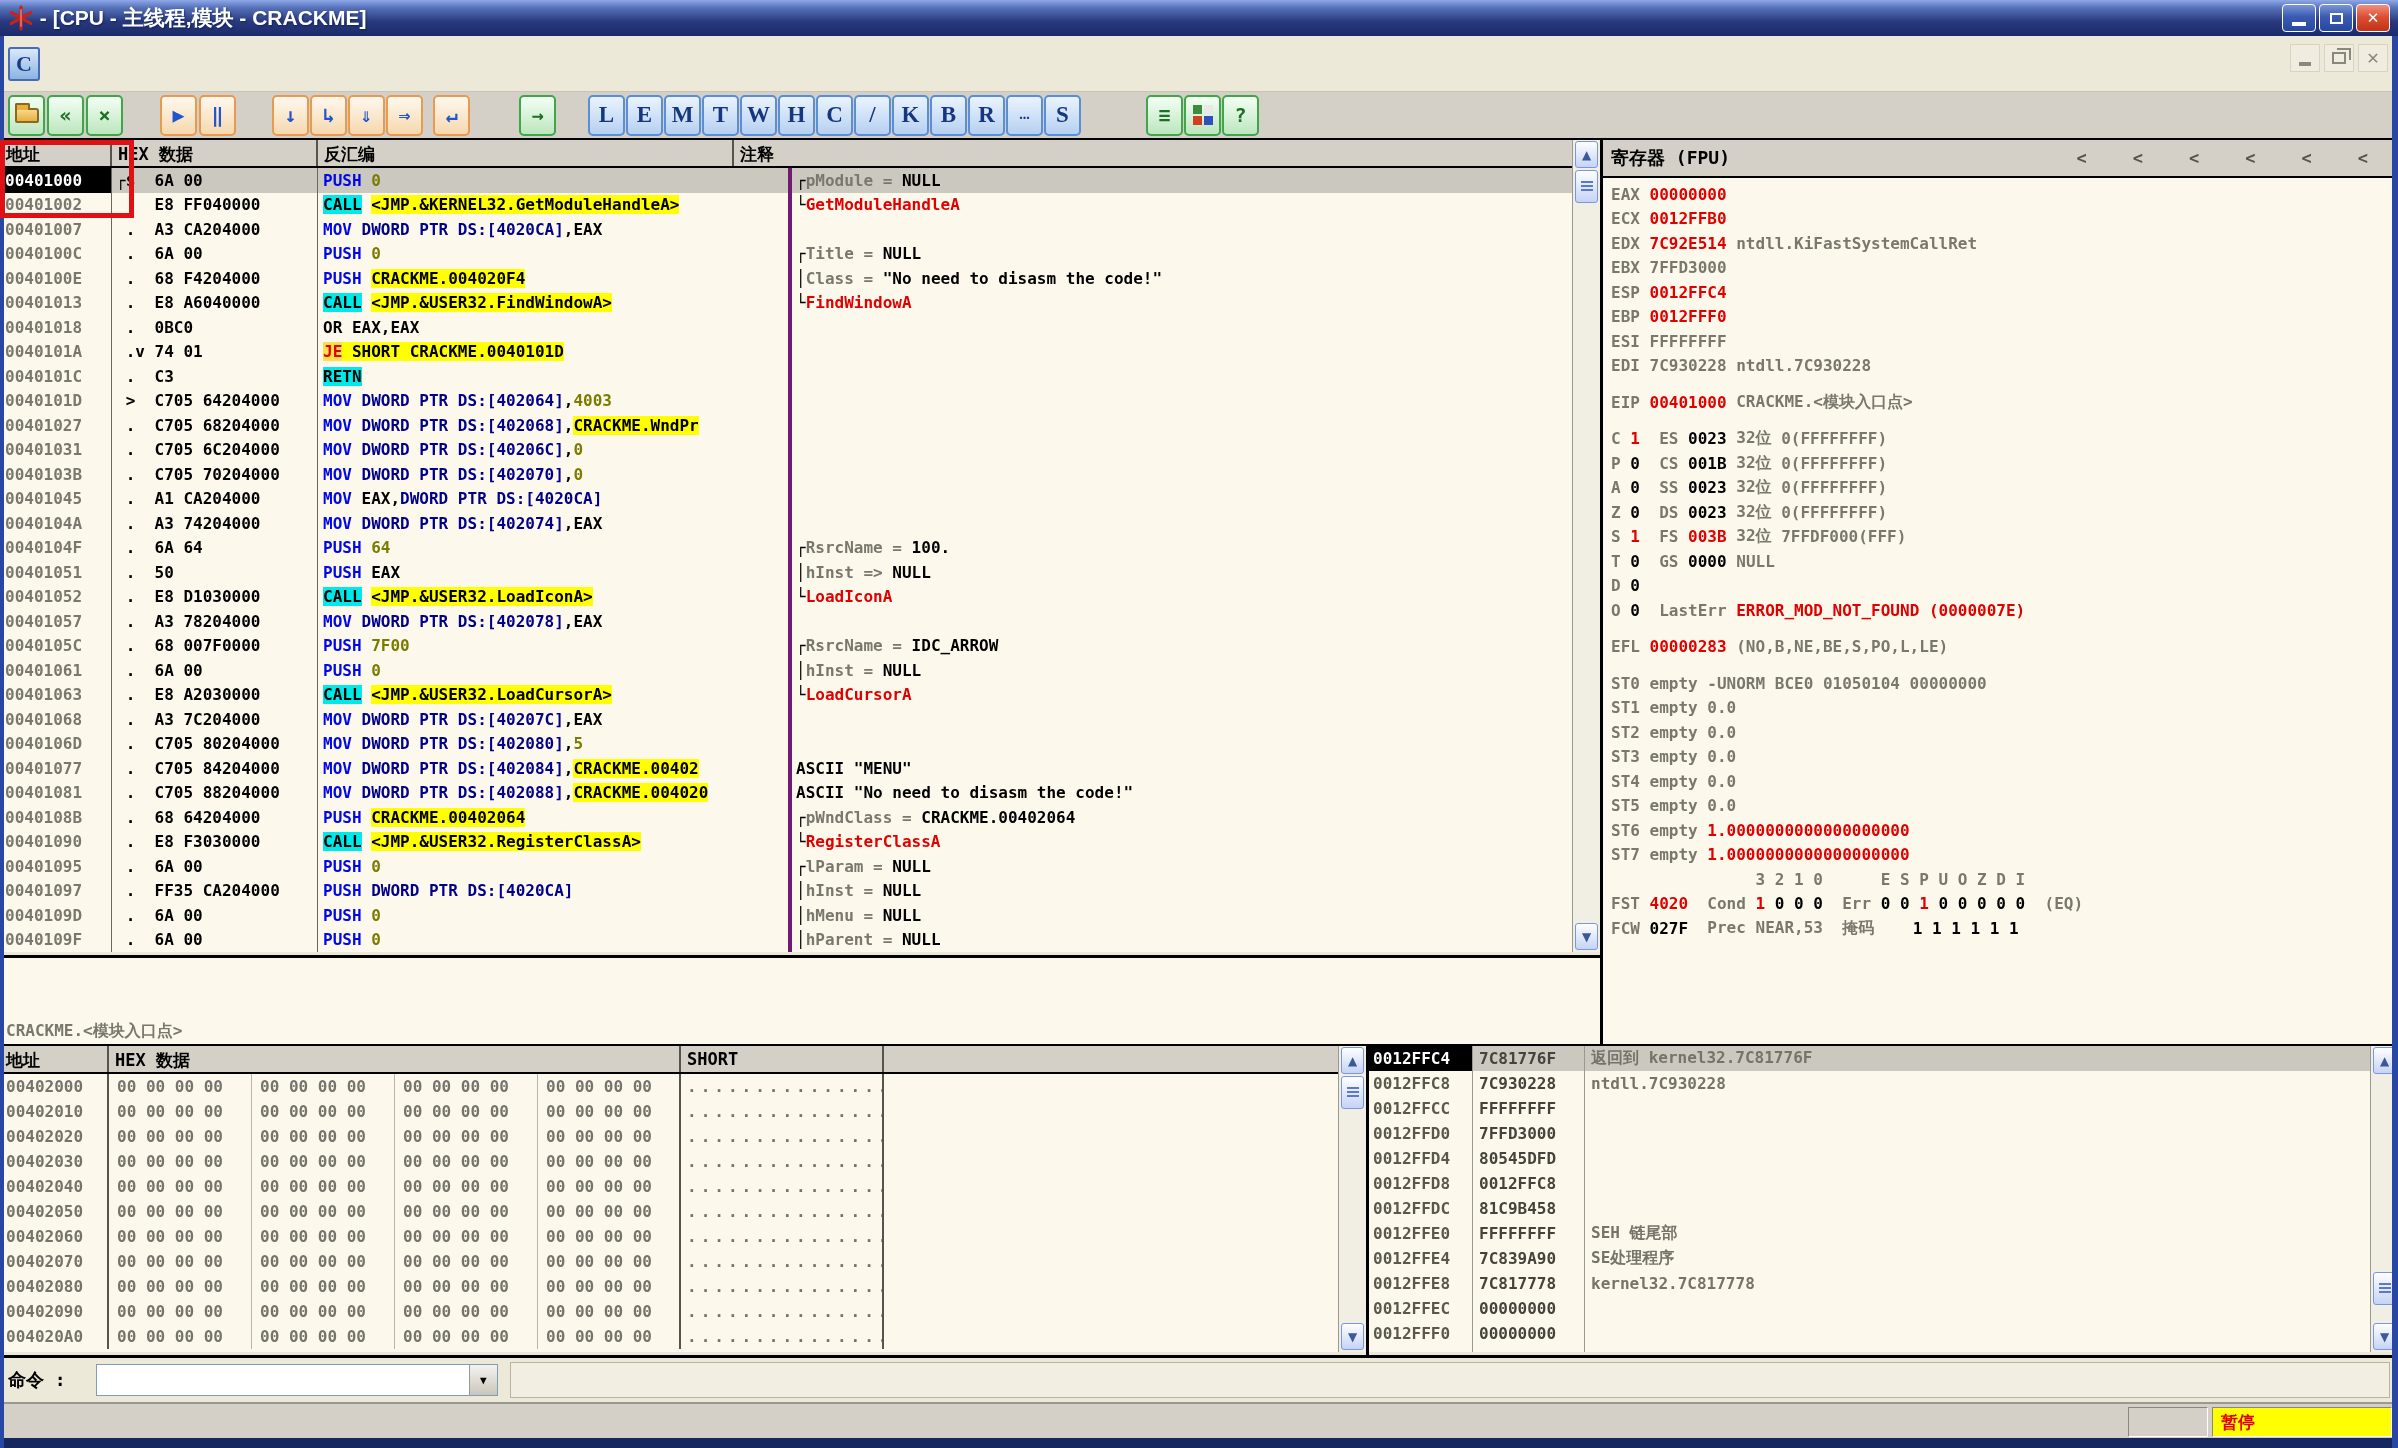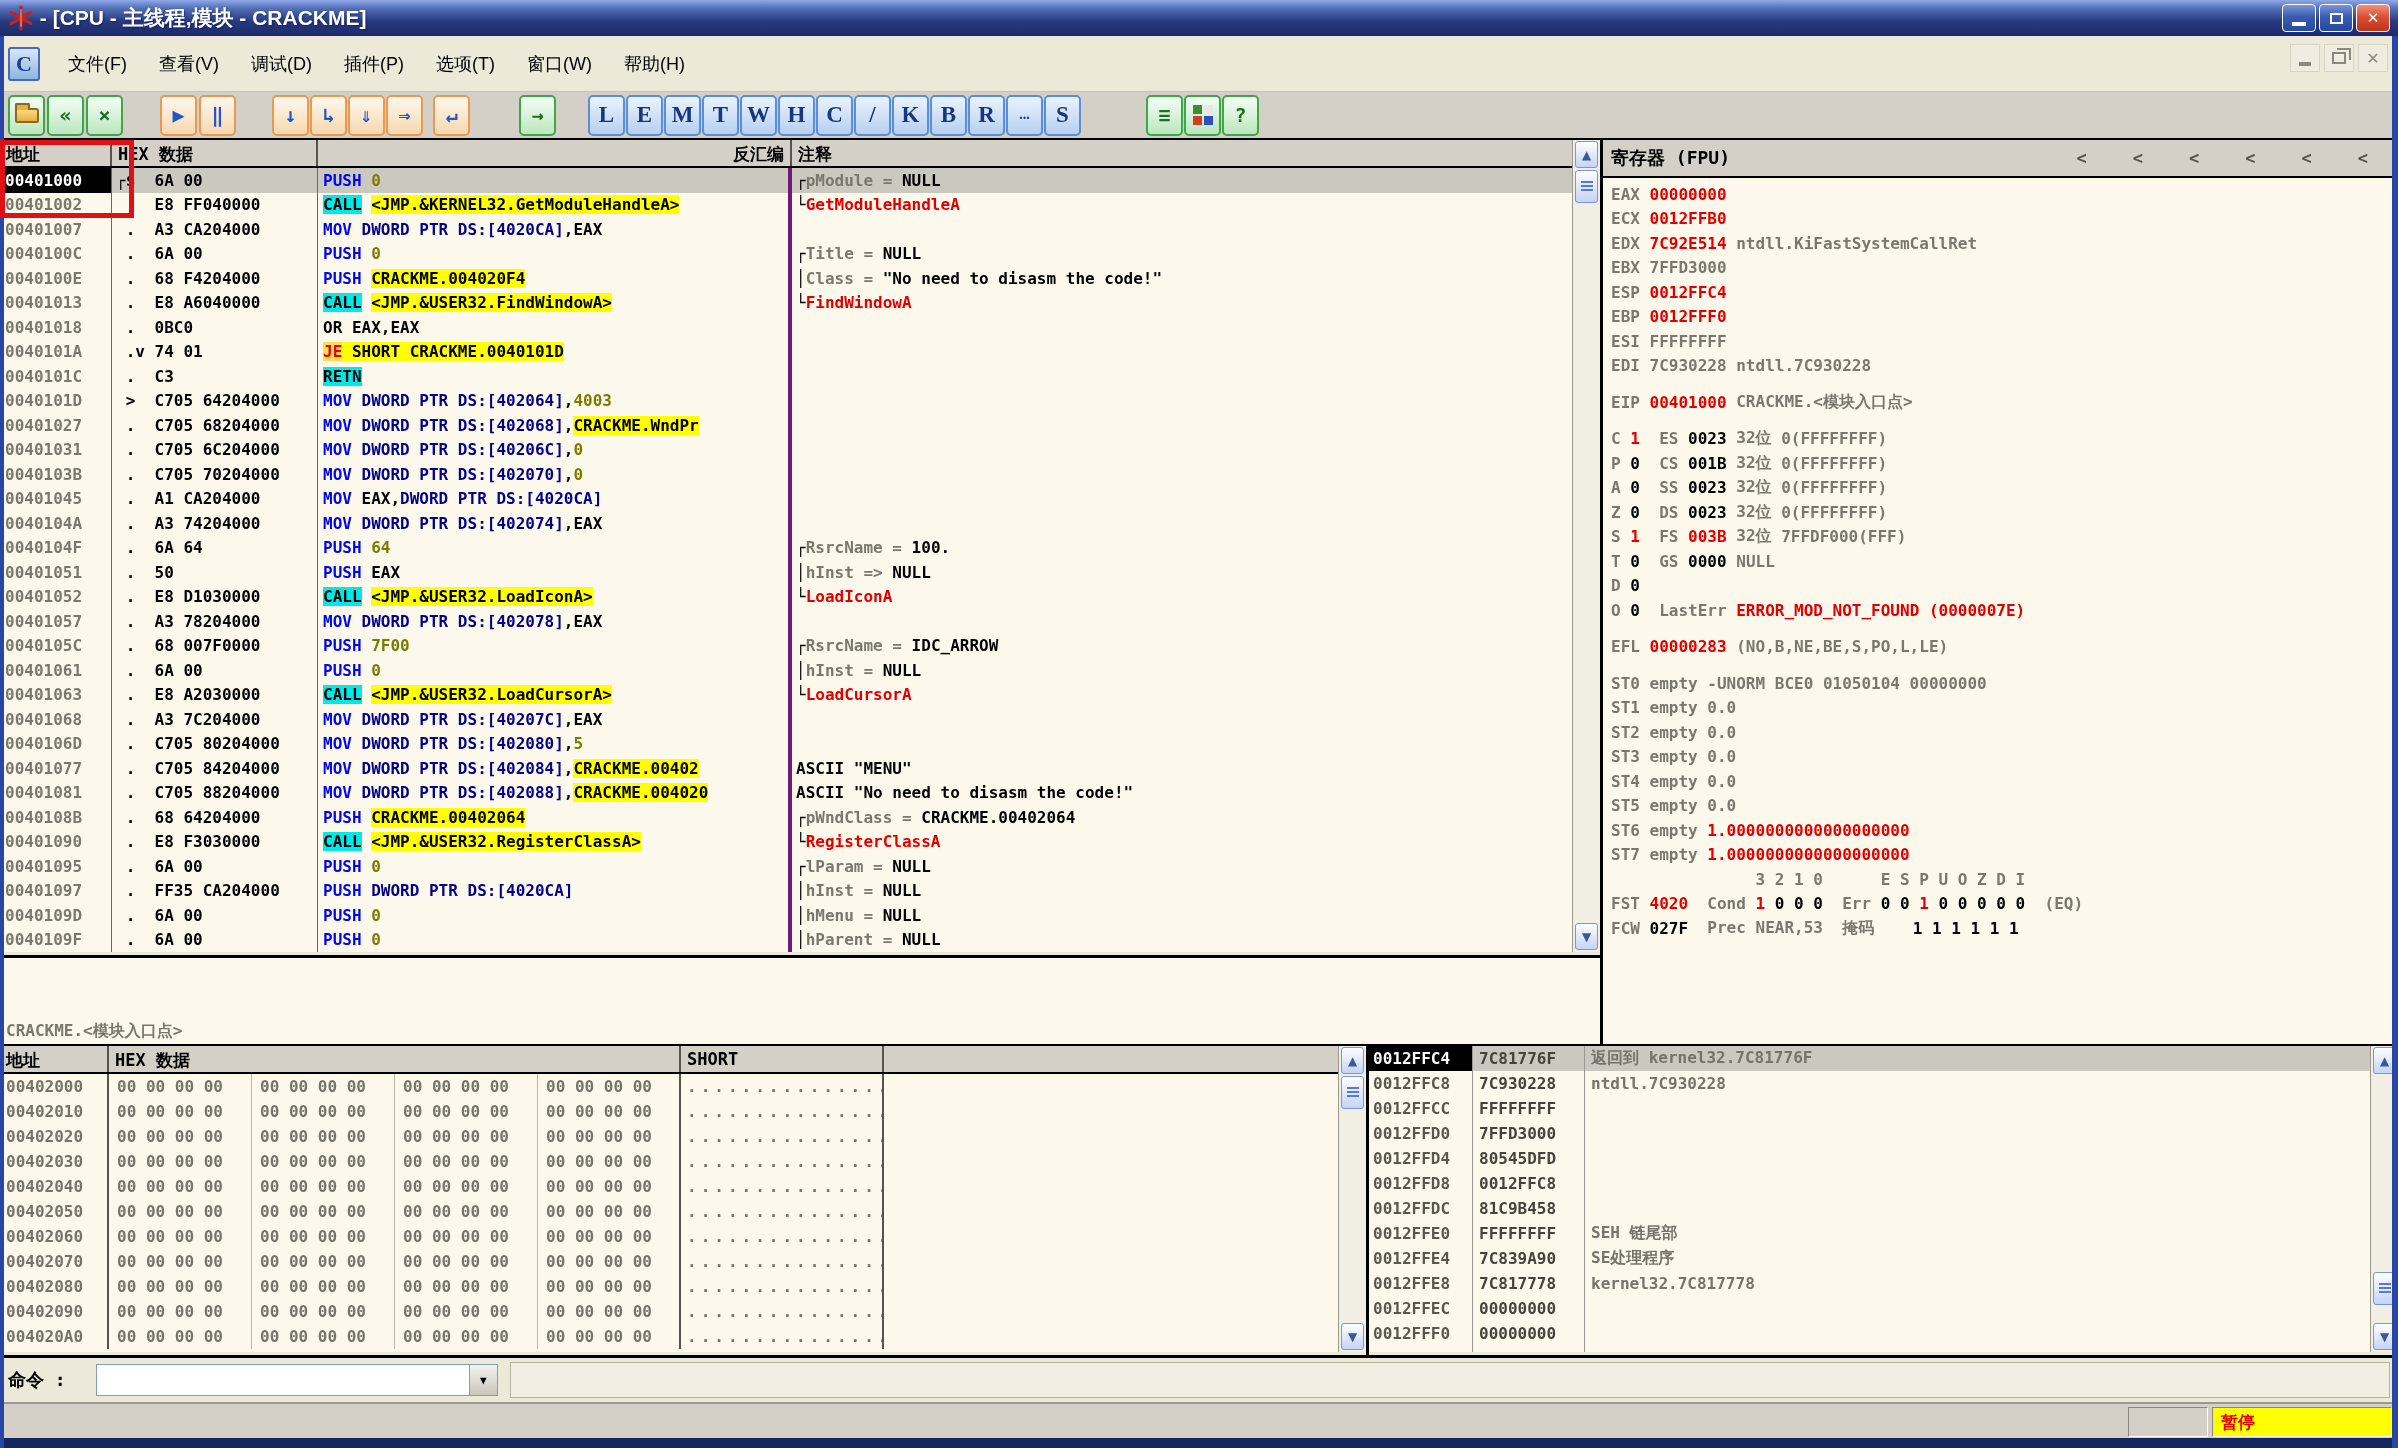--- a/index.html
+++ b/index.html
@@ -170,29 +170,20 @@
         </div>
       <div class="cap max">
           <div class="sq"></div>
         </div>
       <div class="cap cls">✕</div>
     </div>
   </div>
 
   <div class="abs menubar">
     <div class="c-icon">C</div>
-    <nav id="menu" style="display:flex;height:100%;margin-left:12px;">
-        <div class="menu-item">文件(F)</div>
-        <div class="menu-item">查看(V)</div>
-        <div class="menu-item">调试(D)</div>
-        <div class="menu-item">插件(P)</div>
-        <div class="menu-item">选项(T)</div>
-        <div class="menu-item">窗口(W)</div>
-        <div class="menu-item">帮助(H)</div>
-      </nav>
   </div>
   <div class="mdi-btns">
     <div class="mdi">
         <div class="bar"></div>
       </div>
     <div class="mdi">
         <div class="rsq"></div>
       </div>
     <div class="mdi">✕</div>
   </div>
@@ -233,21 +224,21 @@
           <i style="background: rgb(48, 80, 192);"></i>
         </span>
       </div>
       <div class="tb green" style="margin-left: 1px;">?</div>
     </div>
 
   <div class="abs panel disasm">
     <div class="hdr" style="height:28px;">
       <div class="cell" style="width:112px;">地址</div>
       <div class="cell" style="width:206px;">HEX 数据</div>
-      <div class="cell" style="width:474px;text-align:right;">反汇编</div>
+      <div class="cell" style="width:416px;">反汇编</div>
       <div class="cell" style="flex:1;border-right:none;">注释</div>
     </div>
     <div id="disasm-body" class="mono"><div class="drow sel"><div class="dc dc-addr selad">00401000</div><div class="dc dc-hex"><span class="tk tk-b">┌$  6A 00</span></div><div class="dc dc-ins"><span class="tk tk-bl">PUSH</span><span class="tk tk-b"> </span><span class="tk tk-ol">0</span></div><div class="dc dc-com"><span class="tk tk-b">┌</span><span class="tk tk-g">pModule</span><span class="tk tk-g"> = </span><span class="tk tk-b">NULL</span></div></div><div class="drow"><div class="dc dc-addr">00401002</div><div class="dc dc-hex"><span class="tk tk-b"> .  E8 FF040000</span></div><div class="dc dc-ins"><span class="tk tk-cb">CALL</span><span class="tk tk-b"> </span><span class="tk tk-yb">&lt;JMP.&amp;KERNEL32.GetModuleHandleA&gt;</span></div><div class="dc dc-com"><span class="tk tk-b">└</span><span class="tk tk-r">GetModuleHandleA</span></div></div><div class="drow"><div class="dc dc-addr">00401007</div><div class="dc dc-hex"><span class="tk tk-b"> .  A3 </span><span class="tk tk-ub">CA204000</span></div><div class="dc dc-ins"><span class="tk tk-bl">MOV </span><span class="tk tk-nv">DWORD PTR DS:[4020CA]</span><span class="tk tk-b">,EAX</span></div><div class="dc dc-com"></div></div><div class="drow"><div class="dc dc-addr">0040100C</div><div class="dc dc-hex"><span class="tk tk-b"> .  6A 00</span></div><div class="dc dc-ins"><span class="tk tk-bl">PUSH</span><span class="tk tk-b"> </span><span class="tk tk-ol">0</span></div><div class="dc dc-com"><span class="tk tk-b">┌</span><span class="tk tk-g">Title</span><span class="tk tk-g"> = </span><span class="tk tk-b">NULL</span></div></div><div class="drow"><div class="dc dc-addr">0040100E</div><div class="dc dc-hex"><span class="tk tk-b"> .  68 </span><span class="tk tk-ub">F4204000</span></div><div class="dc dc-ins"><span class="tk tk-bl">PUSH </span><span class="tk tk-yb">CRACKME.004020F4</span></div><div class="dc dc-com"><span class="tk tk-b">│</span><span class="tk tk-g">Class</span><span class="tk tk-g"> = </span><span class="tk tk-b">"No need to disasm the code!"</span></div></div><div class="drow"><div class="dc dc-addr">00401013</div><div class="dc dc-hex"><span class="tk tk-b"> .  E8 A6040000</span></div><div class="dc dc-ins"><span class="tk tk-cb">CALL</span><span class="tk tk-b"> </span><span class="tk tk-yb">&lt;JMP.&amp;USER32.FindWindowA&gt;</span></div><div class="dc dc-com"><span class="tk tk-b">└</span><span class="tk tk-r">FindWindowA</span></div></div><div class="drow"><div class="dc dc-addr">00401018</div><div class="dc dc-hex"><span class="tk tk-b"> .  0BC0</span></div><div class="dc dc-ins"><span class="tk tk-b">OR EAX,EAX</span></div><div class="dc dc-com"></div></div><div class="drow"><div class="dc dc-addr">0040101A</div><div class="dc dc-hex"><span class="tk tk-b"> .v 74 01</span></div><div class="dc dc-ins"><span class="tk tk-yr">JE</span><span class="tk tk-yb"> SHORT CRACKME.0040101D</span></div><div class="dc dc-com"></div></div><div class="drow"><div class="dc dc-addr">0040101C</div><div class="dc dc-hex"><span class="tk tk-b"> .  C3</span></div><div class="dc dc-ins"><span class="tk tk-cb">RETN</span></div><div class="dc dc-com"></div></div><div class="drow"><div class="dc dc-addr">0040101D</div><div class="dc dc-hex"><span class="tk tk-b"> &gt;  C705 </span><span class="tk tk-ub">64204000</span></div><div class="dc dc-ins"><span class="tk tk-bl">MOV </span><span class="tk tk-nv">DWORD PTR DS:[402064]</span><span class="tk tk-b">,</span><span class="tk tk-ol">4003</span></div><div class="dc dc-com"></div></div><div class="drow"><div class="dc dc-addr">00401027</div><div class="dc dc-hex"><span class="tk tk-b"> .  C705 </span><span class="tk tk-ub">68204000</span></div><div class="dc dc-ins"><span class="tk tk-bl">MOV </span><span class="tk tk-nv">DWORD PTR DS:[402068]</span><span class="tk tk-b">,</span><span class="tk tk-yb">CRACKME.WndPr</span></div><div class="dc dc-com"></div></div><div class="drow"><div class="dc dc-addr">00401031</div><div class="dc dc-hex"><span class="tk tk-b"> .  C705 </span><span class="tk tk-ub">6C204000</span></div><div class="dc dc-ins"><span class="tk tk-bl">MOV </span><span class="tk tk-nv">DWORD PTR DS:[40206C]</span><span class="tk tk-b">,</span><span class="tk tk-ol">0</span></div><div class="dc dc-com"></div></div><div class="drow"><div class="dc dc-addr">0040103B</div><div class="dc dc-hex"><span class="tk tk-b"> .  C705 </span><span class="tk tk-ub">70204000</span></div><div class="dc dc-ins"><span class="tk tk-bl">MOV </span><span class="tk tk-nv">DWORD PTR DS:[402070]</span><span class="tk tk-b">,</span><span class="tk tk-ol">0</span></div><div class="dc dc-com"></div></div><div class="drow"><div class="dc dc-addr">00401045</div><div class="dc dc-hex"><span class="tk tk-b"> .  A1 </span><span class="tk tk-ub">CA204000</span></div><div class="dc dc-ins"><span class="tk tk-bl">MOV </span><span class="tk tk-b">EAX,</span><span class="tk tk-nv">DWORD PTR DS:[4020CA]</span></div><div class="dc dc-com"></div></div><div class="drow"><div class="dc dc-addr">0040104A</div><div class="dc dc-hex"><span class="tk tk-b"> .  A3 </span><span class="tk tk-ub">74204000</span></div><div class="dc dc-ins"><span class="tk tk-bl">MOV </span><span class="tk tk-nv">DWORD PTR DS:[402074]</span><span class="tk tk-b">,EAX</span></div><div class="dc dc-com"></div></div><div class="drow"><div class="dc dc-addr">0040104F</div><div class="dc dc-hex"><span class="tk tk-b"> .  6A 64</span></div><div class="dc dc-ins"><span class="tk tk-bl">PUSH </span><span class="tk tk-ol">64</span></div><div class="dc dc-com"><span class="tk tk-b">┌</span><span class="tk tk-g">RsrcName</span><span class="tk tk-g"> = </span><span class="tk tk-b">100.</span></div></div><div class="drow"><div class="dc dc-addr">00401051</div><div class="dc dc-hex"><span class="tk tk-b"> .  50</span></div><div class="dc dc-ins"><span class="tk tk-bl">PUSH </span><span class="tk tk-b">EAX</span></div><div class="dc dc-com"><span class="tk tk-b">│</span><span class="tk tk-g">hInst</span><span class="tk tk-g"> =&gt; </span><span class="tk tk-b">NULL</span></div></div><div class="drow"><div class="dc dc-addr">00401052</div><div class="dc dc-hex"><span class="tk tk-b"> .  E8 D1030000</span></div><div class="dc dc-ins"><span class="tk tk-cb">CALL</span><span class="tk tk-b"> </span><span class="tk tk-yb">&lt;JMP.&amp;USER32.LoadIconA&gt;</span></div><div class="dc dc-com"><span class="tk tk-b">└</span><span class="tk tk-r">LoadIconA</span></div></div><div class="drow"><div class="dc dc-addr">00401057</div><div class="dc dc-hex"><span class="tk tk-b"> .  A3 </span><span class="tk tk-ub">78204000</span></div><div class="dc dc-ins"><span class="tk tk-bl">MOV </span><span class="tk tk-nv">DWORD PTR DS:[402078]</span><span class="tk tk-b">,EAX</span></div><div class="dc dc-com"></div></div><div class="drow"><div class="dc dc-addr">0040105C</div><div class="dc dc-hex"><span class="tk tk-b"> .  68 007F0000</span></div><div class="dc dc-ins"><span class="tk tk-bl">PUSH </span><span class="tk tk-ol">7F00</span></div><div class="dc dc-com"><span class="tk tk-b">┌</span><span class="tk tk-g">RsrcName</span><span class="tk tk-g"> = </span><span class="tk tk-b">IDC_ARROW</span></div></div><div class="drow"><div class="dc dc-addr">00401061</div><div class="dc dc-hex"><span class="tk tk-b"> .  6A 00</span></div><div class="dc dc-ins"><span class="tk tk-bl">PUSH </span><span class="tk tk-ol">0</span></div><div class="dc dc-com"><span class="tk tk-b">│</span><span class="tk tk-g">hInst</span><span class="tk tk-g"> = </span><span class="tk tk-b">NULL</span></div></div><div class="drow"><div class="dc dc-addr">00401063</div><div class="dc dc-hex"><span class="tk tk-b"> .  E8 A2030000</span></div><div class="dc dc-ins"><span class="tk tk-cb">CALL</span><span class="tk tk-b"> </span><span class="tk tk-yb">&lt;JMP.&amp;USER32.LoadCursorA&gt;</span></div><div class="dc dc-com"><span class="tk tk-b">└</span><span class="tk tk-r">LoadCursorA</span></div></div><div class="drow"><div class="dc dc-addr">00401068</div><div class="dc dc-hex"><span class="tk tk-b"> .  A3 </span><span class="tk tk-ub">7C204000</span></div><div class="dc dc-ins"><span class="tk tk-bl">MOV </span><span class="tk tk-nv">DWORD PTR DS:[40207C]</span><span class="tk tk-b">,EAX</span></div><div class="dc dc-com"></div></div><div class="drow"><div class="dc dc-addr">0040106D</div><div class="dc dc-hex"><span class="tk tk-b"> .  C705 </span><span class="tk tk-ub">80204000</span></div><div class="dc dc-ins"><span class="tk tk-bl">MOV </span><span class="tk tk-nv">DWORD PTR DS:[402080]</span><span class="tk tk-b">,</span><span class="tk tk-ol">5</span></div><div class="dc dc-com"></div></div><div class="drow"><div class="dc dc-addr">00401077</div><div class="dc dc-hex"><span class="tk tk-b"> .  C705 </span><span class="tk tk-ub">84204000</span></div><div class="dc dc-ins"><span class="tk tk-bl">MOV </span><span class="tk tk-nv">DWORD PTR DS:[402084]</span><span class="tk tk-b">,</span><span class="tk tk-yb">CRACKME.00402</span></div><div class="dc dc-com"><span class="tk tk-b">ASCII "MENU"</span></div></div><div class="drow"><div class="dc dc-addr">00401081</div><div class="dc dc-hex"><span class="tk tk-b"> .  C705 </span><span class="tk tk-ub">88204000</span></div><div class="dc dc-ins"><span class="tk tk-bl">MOV </span><span class="tk tk-nv">DWORD PTR DS:[402088]</span><span class="tk tk-b">,</span><span class="tk tk-yb">CRACKME.004020</span></div><div class="dc dc-com"><span class="tk tk-b">ASCII "No need to disasm the code!"</span></div></div><div class="drow"><div class="dc dc-addr">0040108B</div><div class="dc dc-hex"><span class="tk tk-b"> .  68 </span><span class="tk tk-ub">64204000</span></div><div class="dc dc-ins"><span class="tk tk-bl">PUSH </span><span class="tk tk-yb">CRACKME.00402064</span></div><div class="dc dc-com"><span class="tk tk-b">┌</span><span class="tk tk-g">pWndClass</span><span class="tk tk-g"> = </span><span class="tk tk-b">CRACKME.00402064</span></div></div><div class="drow"><div class="dc dc-addr">00401090</div><div class="dc dc-hex"><span class="tk tk-b"> .  E8 F3030000</span></div><div class="dc dc-ins"><span class="tk tk-cb">CALL</span><span class="tk tk-b"> </span><span class="tk tk-yb">&lt;JMP.&amp;USER32.RegisterClassA&gt;</span></div><div class="dc dc-com"><span class="tk tk-b">└</span><span class="tk tk-r">RegisterClassA</span></div></div><div class="drow"><div class="dc dc-addr">00401095</div><div class="dc dc-hex"><span class="tk tk-b"> .  6A 00</span></div><div class="dc dc-ins"><span class="tk tk-bl">PUSH </span><span class="tk tk-ol">0</span></div><div class="dc dc-com"><span class="tk tk-b">┌</span><span class="tk tk-g">lParam</span><span class="tk tk-g"> = </span><span class="tk tk-b">NULL</span></div></div><div class="drow"><div class="dc dc-addr">00401097</div><div class="dc dc-hex"><span class="tk tk-b"> .  FF35 </span><span class="tk tk-ub">CA204000</span></div><div class="dc dc-ins"><span class="tk tk-bl">PUSH </span><span class="tk tk-nv">DWORD PTR DS:[4020CA]</span></div><div class="dc dc-com"><span class="tk tk-b">│</span><span class="tk tk-g">hInst</span><span class="tk tk-g"> = </span><span class="tk tk-b">NULL</span></div></div><div class="drow"><div class="dc dc-addr">0040109D</div><div class="dc dc-hex"><span class="tk tk-b"> .  6A 00</span></div><div class="dc dc-ins"><span class="tk tk-bl">PUSH </span><span class="tk tk-ol">0</span></div><div class="dc dc-com"><span class="tk tk-b">│</span><span class="tk tk-g">hMenu</span><span class="tk tk-g"> = </span><span class="tk tk-b">NULL</span></div></div><div class="drow"><div class="dc dc-addr">0040109F</div><div class="dc dc-hex"><span class="tk tk-b"> .  6A 00</span></div><div class="dc dc-ins"><span class="tk tk-bl">PUSH </span><span class="tk tk-ol">0</span></div><div class="dc dc-com"><span class="tk tk-b">│</span><span class="tk tk-g">hParent</span><span class="tk tk-g"> = </span><span class="tk tk-b">NULL</span></div></div></div>
   </div>
 
   <div class="abs sb" style="left:1572px;top:140px;width:28px;height:812px;">
     <div class="sb-btn" style="top:1px;">▲</div>
     <div class="sb-thumb" style="top:30px;">
         <div class="grip"></div>
       </div>

